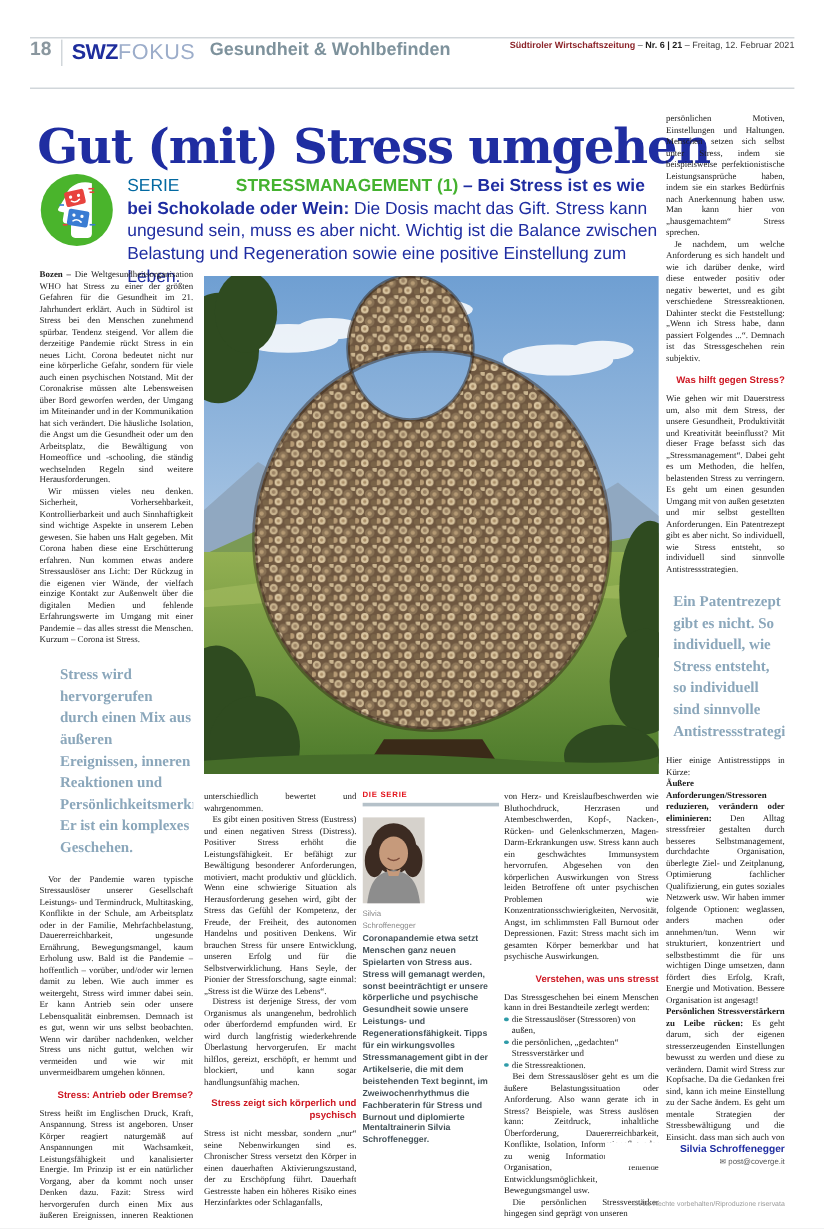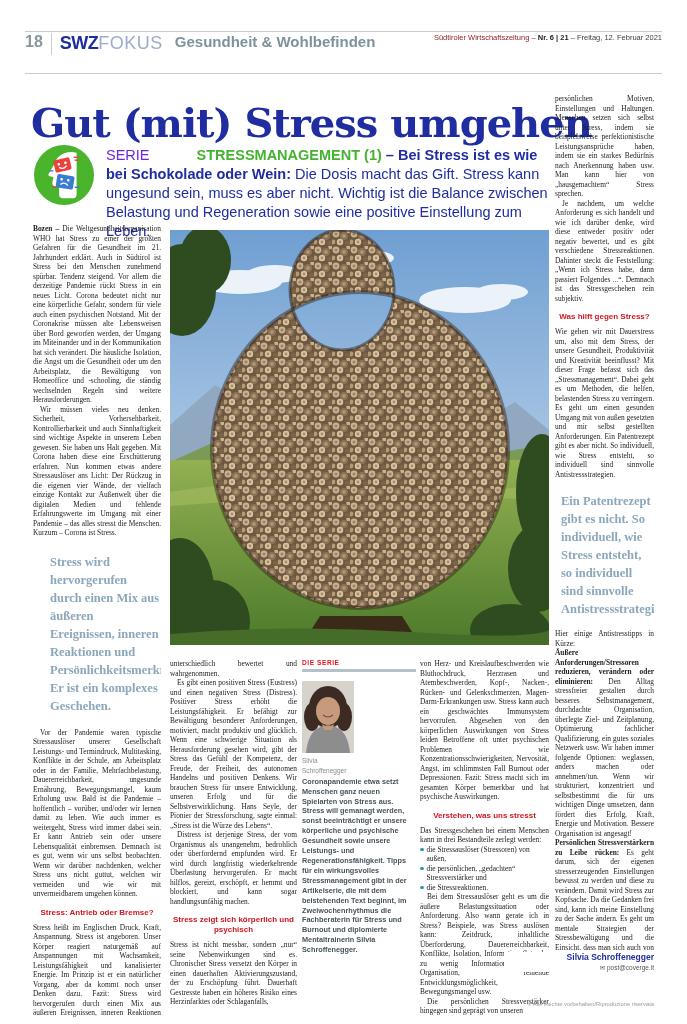--- a/index.html
+++ b/index.html
@@ -7,36 +7,36 @@
         font-family:"Liberation Serif",serif;color:#1c1c1c;overflow:hidden;}
   .rule{position:absolute;left:25px;right:25px;height:1px;background:#c6cdd2;}
   
   .hdr{position:absolute;left:25px;right:25px;top:33px;height:36px;display:flex;}
   .pageno{font:700 16px "Liberation Sans",sans-serif;color:#8a979f;}
   .hdr-div{width:1px;height:22px;background:#c6cdd2;margin:0 8px;}
   .brand{font:700 18px "Liberation Sans",sans-serif;color:#1e2d9c;letter-spacing:-.5px;}
   .brand-sfx{font:300 18px "Liberation Sans",sans-serif;color:#9cadca;letter-spacing:.5px;}
   .section{font:700 15px "Liberation Sans",sans-serif;color:#7e929c;margin-left:12px;}
   .hdr-right{margin-left:auto;font:400 7.5px "Liberation Sans",sans-serif;color:#3d3d3d;white-space:nowrap;}
-  .masthead{font-weight:400;color:#8b2328;}
+  .masthead{font-weight:700;color:#8b2328;}
   .issue{font-weight:700;color:#222;}
   
   .headline{position:absolute;left:31px;top:76px;font:700 40px/1 "DejaVu Serif",serif;
             color:#1f2da1;letter-spacing:-1px;}
   .kicker{position:absolute;left:33px;top:144px;width:516px;display:flex;gap:11px;}
   .kicker-ic{width:62px;height:62px;flex:none;}
   .kicker-tx{font:400 14.5px/19px "Liberation Sans",sans-serif;color:#1f2da1;padding-top:2px;}
-  .kg{color:#6d28d9;text-align:center;} .kgb{color:#45b230;font-weight:700;margin-left:43px;} .kb{font-weight:700;}
+  .kg{color:#0369a1;text-align:center;} .kgb{color:#45b230;font-weight:700;margin-left:43px;} .kb{font-weight:700;}
   
   .col{position:absolute;overflow:hidden;}
   .bt{font-size:7.4px;line-height:9.5px;text-align:justify;hyphens:auto;-webkit-hyphens:auto;}
   .bt p{margin:0;}
   .ind{text-indent:7px;}
   .lead{font-weight:700;}
-  .subhead{font:700 8px/10px "Liberation Sans",sans-serif;color:#ce1722;margin:9px 0 5px;text-align:center;}
+  .subhead{font:700 8px/10px "Liberation Sans",sans-serif;color:#ce1722;margin:9px 0 5px;text-align:right;}
   .quote{font:700 12.5px/18px "Liberation Serif",serif;color:#8ba7bb;text-align:left;hyphens:auto;}
   .q1{margin:15px 0 13px 17px;}
   .q2{margin:13px 0 11px 6px;}
   .brow{display:flex;gap:3px;text-align:left;}
   .dot{width:3.5px;height:3.5px;border-radius:50%;background:#2f9ba8;margin-top:3px;flex:none;}
   #col1{left:33px;top:224px;width:128px;height:794px;}
   #col2{left:170px;top:659px;width:127px;height:359px;}
   #col4{left:420px;top:659px;width:129px;height:359px;}
   #col5{left:555px;top:94px;width:99px;height:856px;}
   

